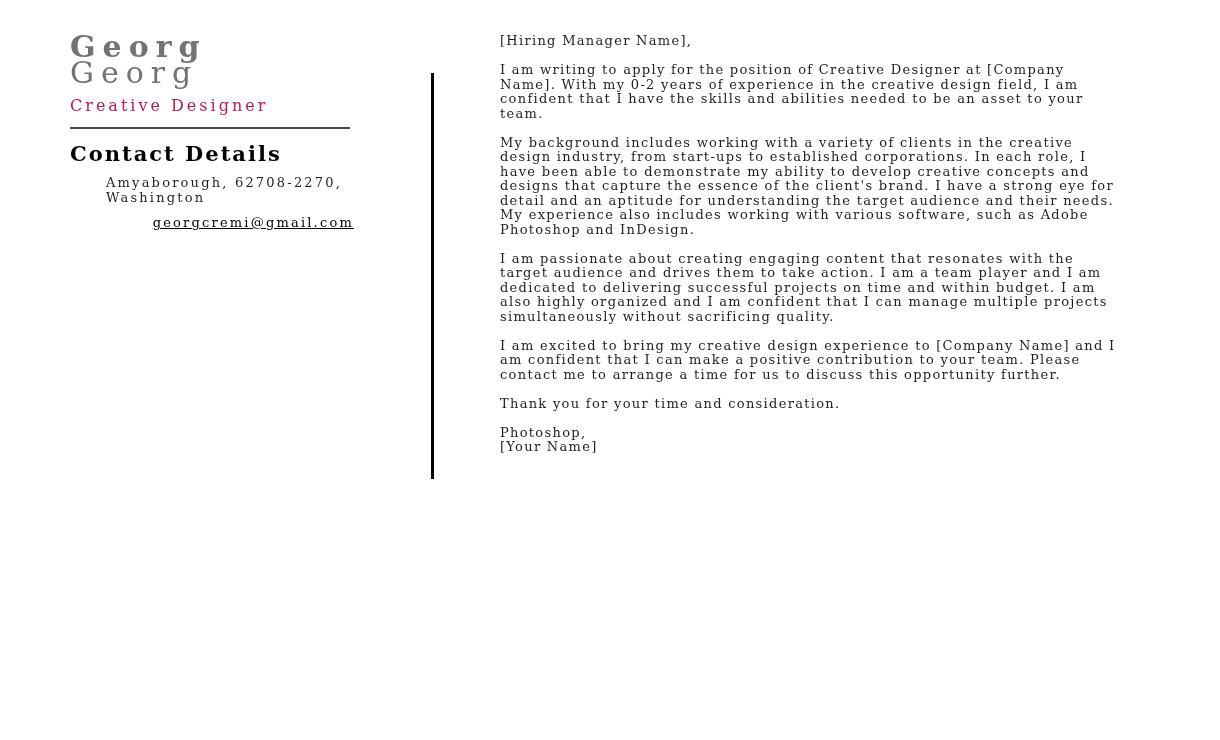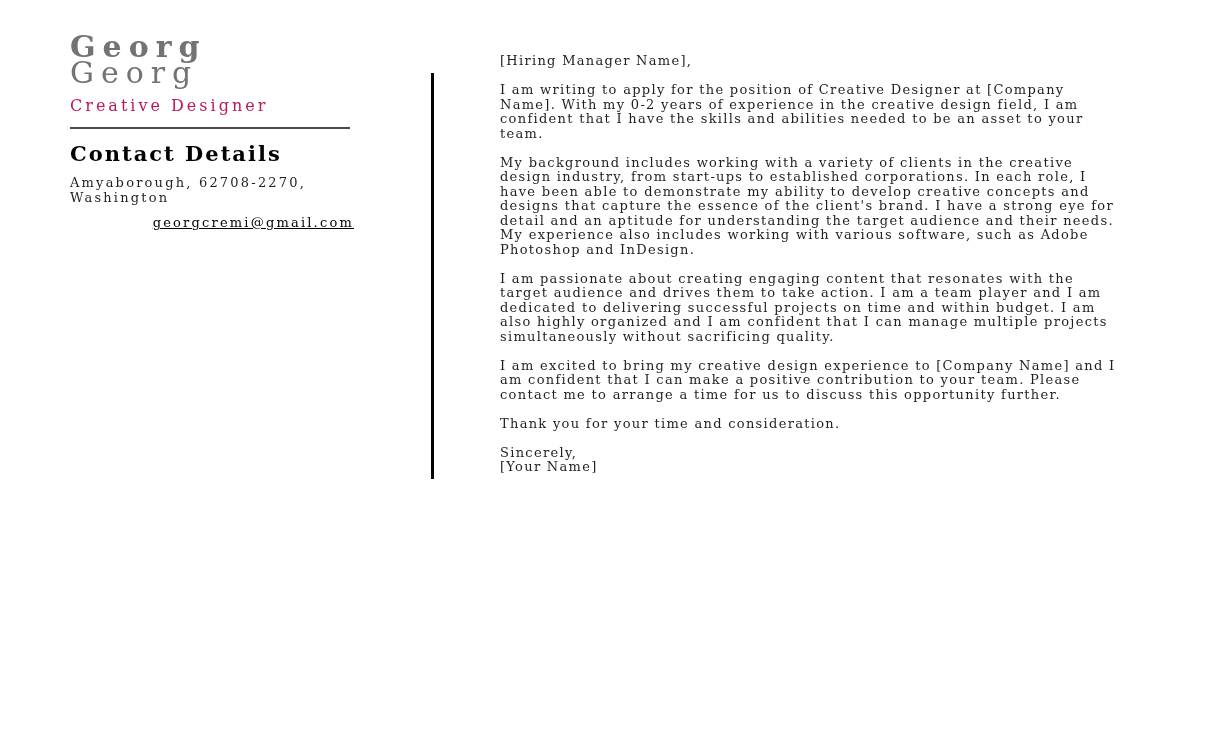--- a/index.html
+++ b/index.html
@@ -46,20 +46,21 @@
     margin-top: 12px;
     font-size: 21px;
     font-weight: 700;
     letter-spacing: 2px;
     color: #000000;
   }
   .contact-line {
     font-size: 13px;
     letter-spacing: 2.2px;
     line-height: 15px;
+    margin-left: 36px;
   }
   .address { margin-top: 9px; }
   .phone   { margin-top: 11px; }
   .email-line { margin-top: 10px; text-align: right; }
   .email-link {
     color: #000000;
     text-decoration: underline;
     cursor: pointer;
   }
 
@@ -70,21 +71,21 @@
     top: 73px;
     width: 3px;
     height: 406px;
     background: #000000;
   }
 
   
   .letter {
     position: absolute;
     left: 500px;
-    top: 54px;
+    top: 34px;
     width: 622px;
     font-size: 13px;
     line-height: 14.5px;
     letter-spacing: 1.3px;
     color: #1f1f1f;
   }
   .letter p { margin: 0 0 14.5px 0; }
   .closing-block span { display: block; }
 </style>
 </head>
@@ -109,18 +110,18 @@
   <div class="v-divider"></div>
 
   <main class="letter">
     <p>[Hiring Manager Name],</p>
     <p>I am writing to apply for the position of Creative Designer at [Company Name]. With my 0-2 years of experience in the creative design field, I am confident that I have the skills and abilities needed to be an asset to your team.</p>
     <p>My background includes working with a variety of clients in the creative design industry, from start-ups to established corporations. In each role, I have been able to demonstrate my ability to develop creative concepts and designs that capture the essence of the client's brand. I have a strong eye for detail and an aptitude for understanding the target audience and their needs. My experience also includes working with various software, such as Adobe Photoshop and InDesign.</p>
     <p>I am passionate about creating engaging content that resonates with the target audience and drives them to take action. I am a team player and I am dedicated to delivering successful projects on time and within budget. I am also highly organized and I am confident that I can manage multiple projects simultaneously without sacrificing quality.</p>
     <p>I am excited to bring my creative design experience to [Company Name] and I am confident that I can make a positive contribution to your team. Please contact me to arrange a time for us to discuss this opportunity further.</p>
     <p>Thank you for your time and consideration.</p>
     <p class="closing-block">
-      <span>Sincerely,</span>
+      <span>Photoshop,</span>
       <span>[Your Name]</span>
     </p>
   </main>
 
 </div>
 
 </body></html>

